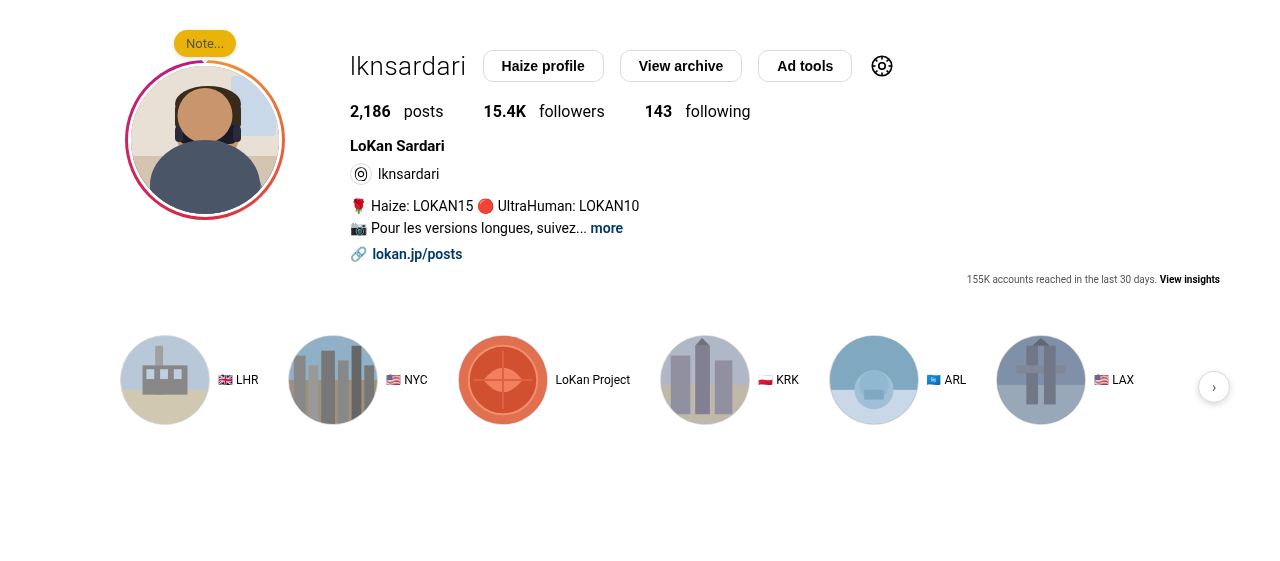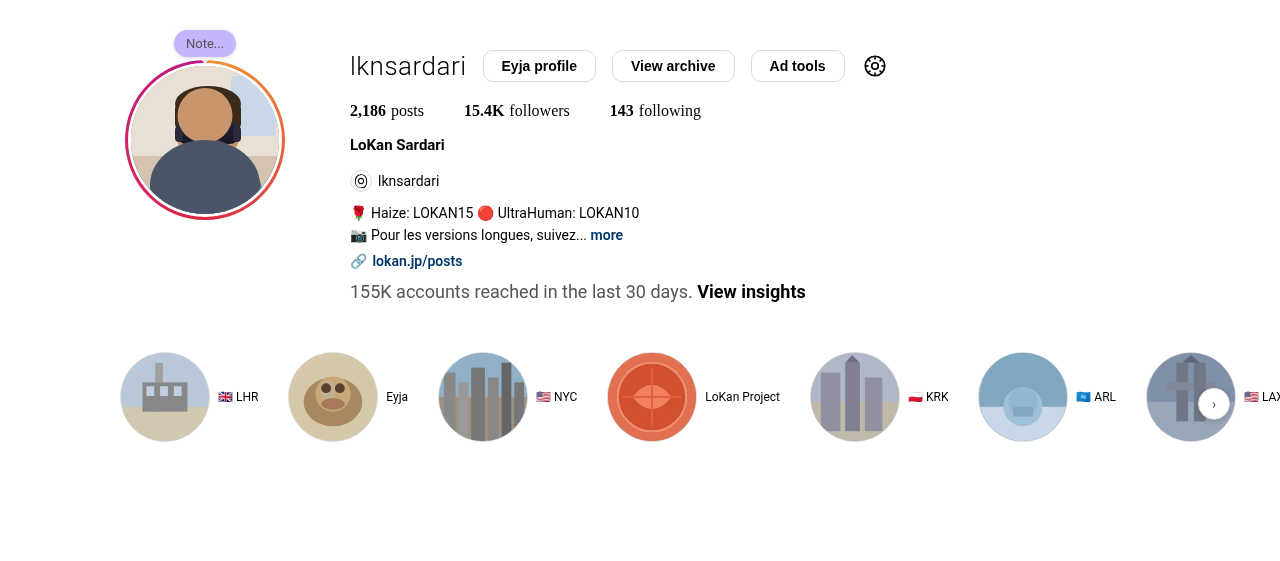--- a/index.html
+++ b/index.html
@@ -27,21 +27,21 @@
       display: flex;
       flex-direction: column;
       align-items: center;
     }
 
     .note-bubble {
       position: absolute;
       top: -10px;
       left: 50%;
       transform: translateX(-50%);
-      background: #c4b5fd;
+      background: #eab308;
       border-radius: 16px;
       padding: 6px 12px;
       font-size: 13px;
       color: #555;
       white-space: nowrap;
       z-index: 10;
       box-shadow: 0 1px 4px rgba(0,0,0,0.15);
     }
     .note-bubble::after {
       content: '';
@@ -148,28 +148,28 @@
       width: 26px;
       height: 26px;
     }
 
     .stats-row {
       display: flex;
       gap: 40px;
       margin-bottom: 16px;
       font-size: 16px;
     }
-    .stat-item { display: flex; gap: 5px; align-items: baseline; font-family: Liberation Serif, serif; }
+    .stat-item { display: flex; gap: 13px; align-items: baseline; }
     .stat-number { font-weight: 700; }
     .stat-label { font-weight: 400; color: #000; }
 
     .full-name {
       font-size: 15px;
       font-weight: 700;
-      margin-bottom: 16px;
+      margin-bottom: 8px;
     }
 
     .threads-link {
       display: flex;
       align-items: center;
       gap: 6px;
       margin-bottom: 10px;
     }
     .threads-icon {
       width: 22px;
@@ -205,23 +205,24 @@
       font-size: 14px;
       margin-bottom: 12px;
     }
     .bio-link a {
       color: #00376b;
       text-decoration: none;
       font-weight: 600;
     }
 
     .insights-row {
-      font-size: 18px;
+      font-size: 10px;
       color: #555;
       margin-bottom: 30px;
+      text-align: right;
     }
     .insights-row .view-insights {
       font-weight: 700;
       color: #000;
       cursor: pointer;
     }
 
     
     .highlights-section {
       padding: 0 60px 20px 120px;
@@ -353,21 +354,21 @@
           </svg>
         </div>
       </div>
     </div>
   </div>
 
   <div class="profile-info">
 
     <div class="profile-header">
       <span class="username">lknsardari</span>
-      <button class="btn">Eyja profile</button>
+      <button class="btn">Haize profile</button>
       <button class="btn">View archive</button>
       <button class="btn">Ad tools</button>
       <div class="settings-icon">
         <svg viewBox="0 0 24 24" fill="none" stroke="#000" stroke-width="1.5">
           <circle cx="12" cy="12" r="9"></circle>
           <circle cx="12" cy="12" r="3"></circle>
           <line x1="12" y1="3" x2="12" y2="6"></line>
           <line x1="12" y1="18" x2="12" y2="21"></line>
           <line x1="3" y1="12" x2="6" y2="12"></line>
           <line x1="18" y1="12" x2="21" y2="12"></line>
@@ -437,36 +438,20 @@
             <rect x="26" y="34" width="8" height="10" fill="#c0d0e0"></rect>
             <rect x="40" y="34" width="8" height="10" fill="#c0d0e0"></rect>
             <rect x="54" y="34" width="8" height="10" fill="#c0d0e0"></rect>
           </svg>
         </div>
       </div>
       <div class="highlight-label">🇬🇧 LHR</div>
     </div>
     <div class="highlight-item">
       <div class="highlight-circle">
-        <div class="hl-content hl-cat">
-          <svg viewBox="0 0 90 90" width="90" height="90">
-            <rect width="90" height="90" fill="#d4c8a8"></rect>
-            <ellipse cx="45" cy="50" rx="30" ry="25" fill="#a88860"></ellipse>
-            <ellipse cx="45" cy="42" rx="18" ry="18" fill="#c8a878"></ellipse>
-            <ellipse cx="40" cy="38" rx="8" ry="10" fill="#c0b090"></ellipse>
-            <circle cx="38" cy="36" r="5" fill="#5a4030"></circle>
-            <circle cx="52" cy="36" r="5" fill="#5a4030"></circle>
-            <ellipse cx="45" cy="52" rx="12" ry="6" fill="#a87858"></ellipse>
-          </svg>
-        </div>
-      </div>
-      <div class="highlight-label">Eyja</div>
-    </div>
-    <div class="highlight-item">
-      <div class="highlight-circle">
         <div class="hl-content hl-nyc-bg">
           <svg viewBox="0 0 90 90" width="90" height="90">
             <rect width="90" height="90" fill="#90b0c8"></rect>
             <rect x="0" y="45" width="90" height="45" fill="#a09080"></rect>
             <rect x="5" y="20" width="12" height="70" fill="#888"></rect>
             <rect x="20" y="30" width="10" height="60" fill="#999"></rect>
             <rect x="33" y="15" width="14" height="75" fill="#777"></rect>
             <rect x="50" y="25" width="11" height="65" fill="#888"></rect>
             <rect x="64" y="10" width="10" height="80" fill="#666"></rect>
             <rect x="77" y="30" width="10" height="60" fill="#777"></rect>

